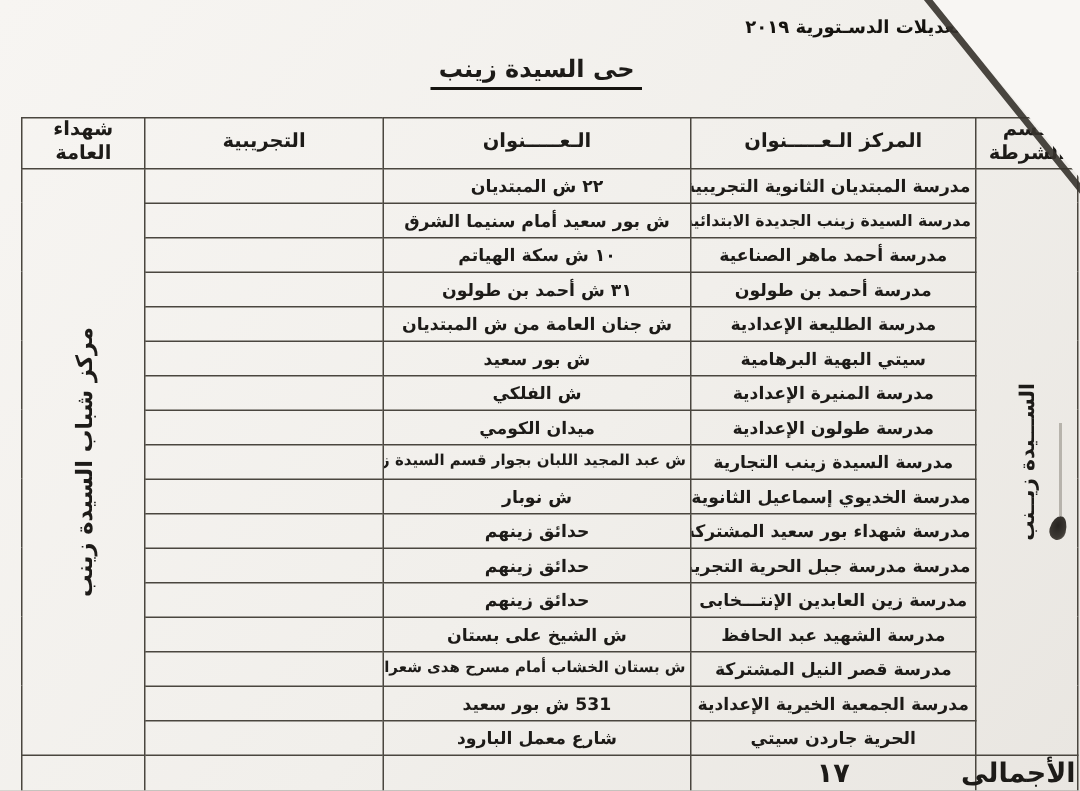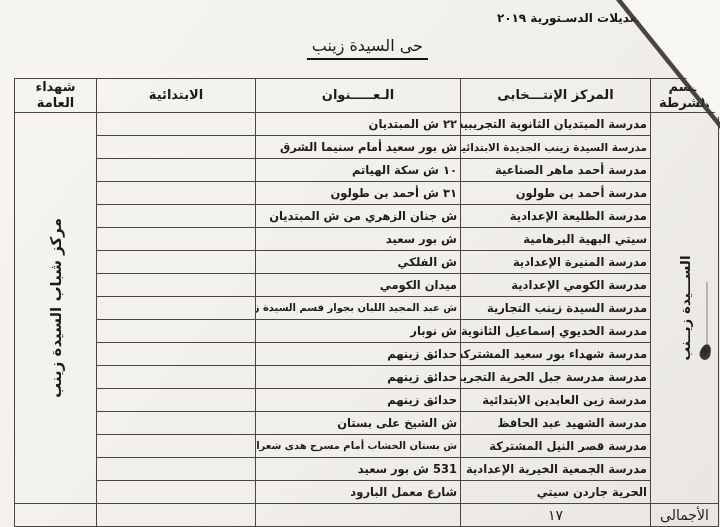--- a/index.html
+++ b/index.html
@@ -9,39 +9,39 @@
     font-family:"DejaVu Sans","Liberation Sans",sans-serif;
     color:#1d1b18;direction:rtl;
   }
   .corner-note{
     position:absolute;top:11px;right:70px;
     font-size:12px;font-weight:bold;white-space:nowrap;color:#15130f;
   }
   .fold-svg{position:absolute;top:0;right:0;z-index:5;}
   .doc-title{
     position:absolute;top:36px;right:292px;
-    font-size:16px;font-weight:normal;
+    font-size:16px;font-weight:bold;
     border-bottom:2px solid #15130f;padding:0 5px 3px 5px;white-space:nowrap;margin-left:33px;
   }
   table.main{
     position:absolute;top:78px;left:14px;width:704px;
     border-collapse:collapse;table-layout:fixed;
   }
   table.main th,table.main td{border:1px solid #4a463f;}
   table.main thead th{
     height:32px;font-size:13px;font-weight:bold;text-align:center;
     padding:0 2px;line-height:1.25;
   }
   table.main tbody td{
-    height:22px;max-height:22px;font-size:11.5px;font-weight:bold;
+    height:22px;max-height:22px;font-size:11.5px;font-weight:bold;text-align:center;
     padding:0 3px;white-space:nowrap;overflow:hidden;line-height:22px;margin-top:18px;
   }
   table.main tbody td.condensed{font-size:10.5px;}
   table.main tbody td.small{font-size:10px;}
-  table.main tfoot td{height:20px;font-size:14px;font-weight:normal;text-align:center;}
+  table.main tfoot td{height:20px;font-size:18px;font-weight:bold;text-align:center;}
   td.vcell{position:relative;overflow:hidden;}
   .vtext{
     position:absolute;top:50%;left:50%;
     transform:translate(-50%,-50%) rotate(-90deg);
     white-space:nowrap;font-weight:bold;
   }
   .vtext-police{font-size:13.5px;letter-spacing:.5px;}
   .vtext-committee{font-size:15px;letter-spacing:.5px;}
   .ink-blot{
     position:absolute;left:700px;top:344px;width:11px;height:16px;
@@ -72,23 +72,23 @@
     <colgroup>
       <col style="width:68px">
         <col style="width:190px">
         <col style="width:205px">
       <col style="width:159px">
         <col style="width:82px">
     </colgroup>
     <thead>
       <tr>
         <th>قسم الشرطة</th>
-        <th>المركز الإنتـــخابى</th>
+        <th>المركز الـعـــــنوان</th>
         <th>الـعـــــنوان</th>
-        <th>الابتدائية</th>
+        <th>التجريبية</th>
         <th>شهداء العامة</th>
       </tr>
     </thead>
     <tbody>
         <tr>
           <td rowspan="17" class="vcell">
             <div class="vtext vtext-police">الســـيدة زيــنب</div>
           </td>
           <td>مدرسة المبتديان الثانوية التجريبية</td>
           <td>٢٢ ش المبتديان</td>
@@ -107,35 +107,35 @@
           <td>١٠ ش سكة الهياتم</td>
           <td></td>
         </tr>
         <tr>
           <td>مدرسة أحمد بن طولون</td>
           <td>٣١ ش أحمد بن طولون</td>
           <td></td>
         </tr>
         <tr>
           <td>مدرسة الطليعة الإعدادية</td>
-          <td>ش جنان الزهري من ش المبتديان</td>
+          <td>ش جنان العامة من ش المبتديان</td>
           <td></td>
         </tr>
         <tr>
           <td>سيتي البهية البرهامية</td>
           <td>ش بور سعيد</td>
           <td></td>
         </tr>
         <tr>
           <td>مدرسة المنيرة الإعدادية</td>
           <td>ش الفلكي</td>
           <td></td>
         </tr>
         <tr>
-          <td>مدرسة الكومي الإعدادية</td>
+          <td>مدرسة طولون الإعدادية</td>
           <td>ميدان الكومي</td>
           <td></td>
         </tr>
         <tr>
           <td>مدرسة السيدة زينب التجارية</td>
           <td class="small">ش عبد المجيد اللبان بجوار قسم السيدة زينب</td>
           <td></td>
         </tr>
         <tr>
           <td>مدرسة الخديوي إسماعيل الثانوية</td>
@@ -146,21 +146,21 @@
           <td>مدرسة شهداء بور سعيد المشتركة</td>
           <td>حدائق زينهم</td>
           <td></td>
         </tr>
         <tr>
           <td>مدرسة مدرسة جبل الحرية التجريبي</td>
           <td>حدائق زينهم</td>
           <td></td>
         </tr>
         <tr>
-          <td>مدرسة زين العابدين الابتدائية</td>
+          <td>مدرسة زين العابدين الإنتـــخابى</td>
           <td>حدائق زينهم</td>
           <td></td>
         </tr>
         <tr>
           <td>مدرسة الشهيد عبد الحافظ</td>
           <td>ش الشيخ على بستان</td>
           <td></td>
         </tr>
         <tr>
           <td>مدرسة قصر النيل المشتركة</td>

